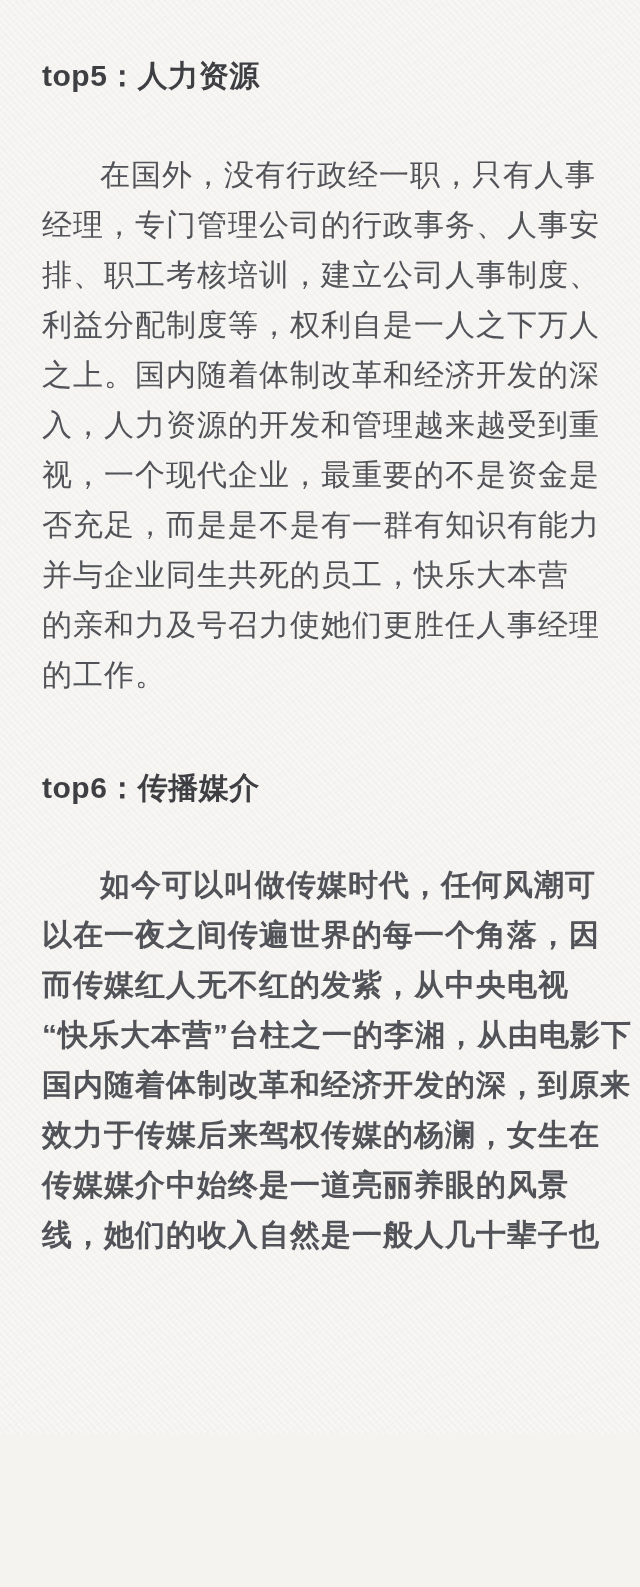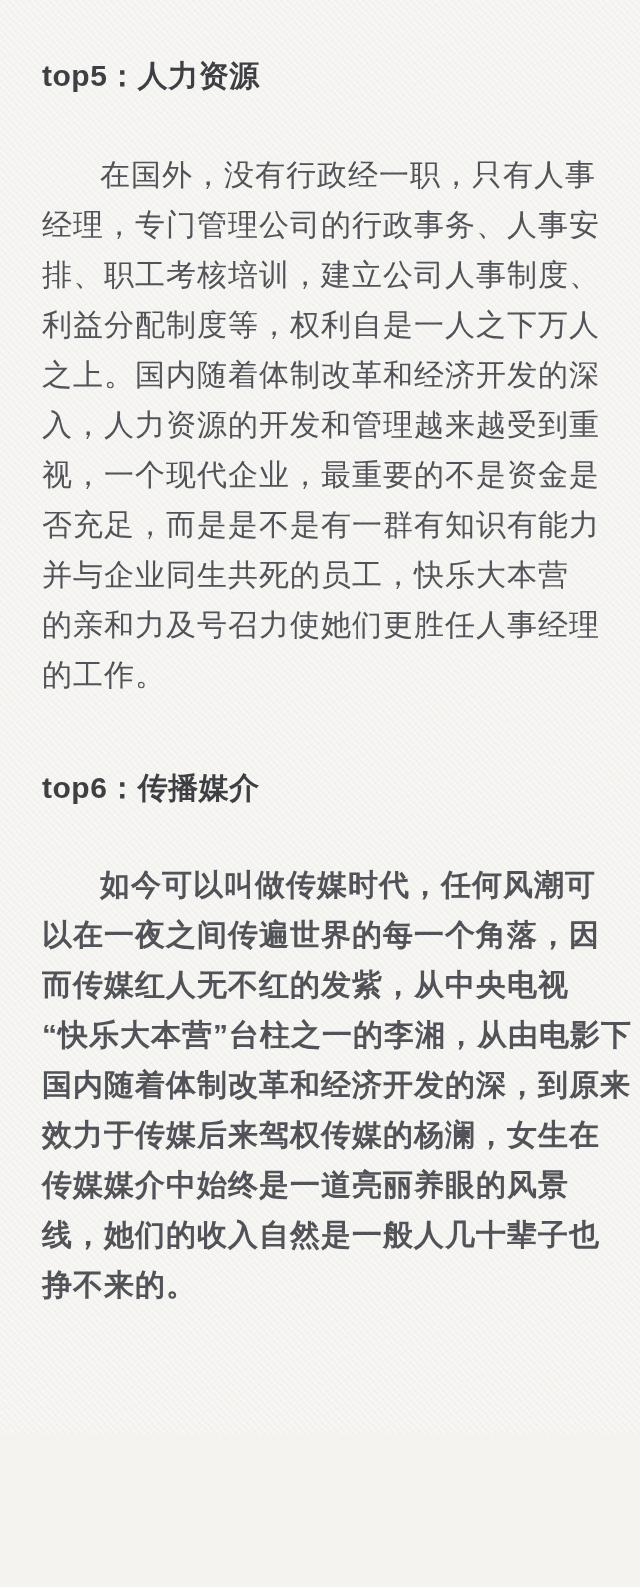--- a/index.html
+++ b/index.html
@@ -118,21 +118,20 @@
 
     <div class="para para-2">
       <div class="line indent">如今可以叫做传媒时代，任何风潮可</div>
       <div class="line">以在一夜之间传遍世界的每一个角落，因</div>
       <div class="line">而传媒红人无不红的发紫，从中央电视</div>
       <div class="line">“快乐大本营”台柱之一的李湘，从由电影下</div>
       <div class="line">国内随着体制改革和经济开发的深，到原来</div>
       <div class="line">效力于传媒后来驾权传媒的杨澜，女生在</div>
       <div class="line">传媒媒介中始终是一道亮丽养眼的风景</div>
       <div class="line">线，她们的收入自然是一般人几十辈子也</div>
-      <div class="line">挣不来的。</div>
     </div>
 
   </div>
 
   <div class="footer">
     <span class="dash"></span>
     <span class="feather">
       <svg viewBox="0 0 24 24" xmlns="http://www.w3.org/2000/svg">
         <path d="M20.5 2.5c-5.5.2-10.5 3.6-12.6 8.9l-3.4 8.9.9.4 1.6-3.6 1-2.2c4.8 1 9.6-1.6 11.5-6.2.7-1.8 1-4 1-6.2z" fill="none" stroke="#abaaa7" stroke-width="1.6" stroke-linejoin="round"></path>
         <path d="M18.5 5.5 8.9 14.8" stroke="#abaaa7" stroke-width="1.2" fill="none"></path>

